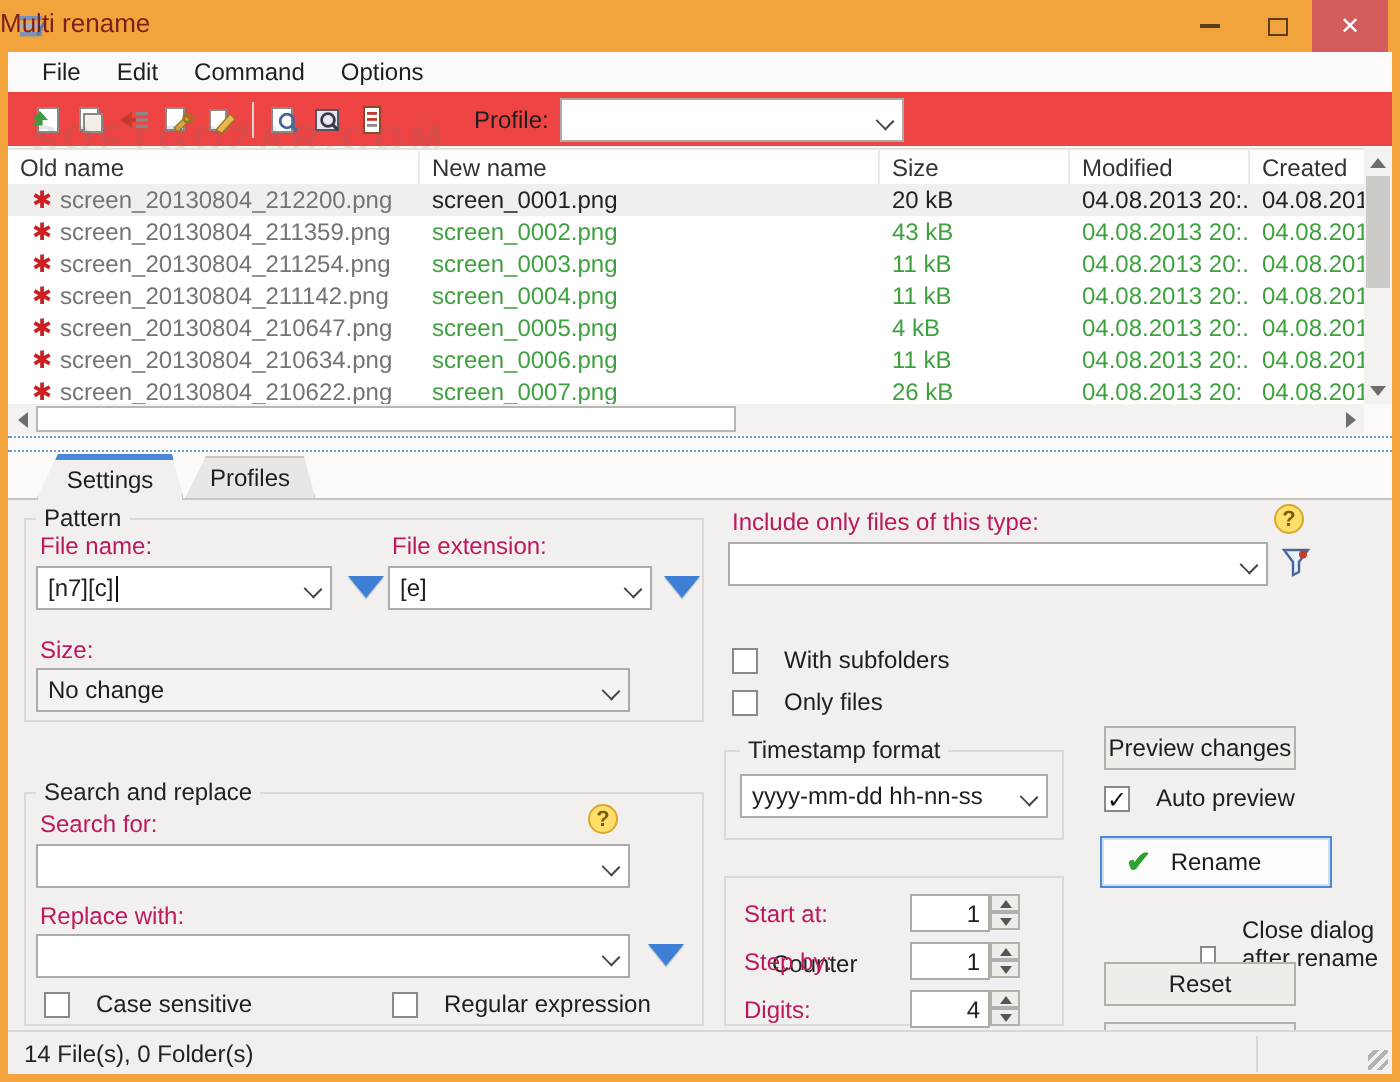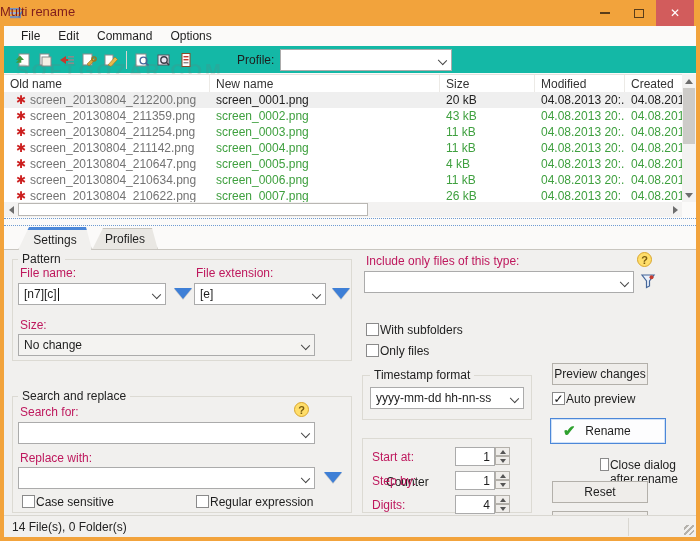--- a/index.html
+++ b/index.html
@@ -17,21 +17,21 @@
   #btn-close { right:6px; width:38px; background:#D25C5C; color:#fff; font-size:12px; }
   .glyph-min { width:10px; border-top:2px solid #5a3d1a; display:inline-block; }
   .glyph-max { width:10px; height:9px; border:1.5px solid #5a3d1a; display:inline-block; }
   
   #client { position:absolute; left:4px; top:26px; width:692px; height:511px; background:#FBFAF9; }
   
   #menubar { position:absolute; left:0; top:0; width:692px; height:20px; background:#FBFAF9;
              display:flex; align-items:center; gap:0; padding-left:8px; }
   .menu-item { padding:2px 9px; }
   
-  #toolbar { position:absolute; left:0; top:20px; width:692px; height:27px; background:#14b8a6;
+  #toolbar { position:absolute; left:0; top:20px; width:692px; height:27px; background:#ef4444;
              display:flex; align-items:center; }
   .tbtn { width:22px; height:22px; display:flex; align-items:center; justify-content:center; }
   .tsep { width:1px; height:18px; background:#d8d5d0; margin:0 4px; }
   #profile-label { margin-left:40px; margin-right:6px; }
   .combo { position:relative; background:#fff; border:1px solid #ABABAB; height:22px;
            display:flex; align-items:center; padding:0 18px 0 5px; overflow:hidden; white-space:nowrap; }
   .combo .chev { position:absolute; right:5px; top:7px; width:7px; height:7px; }
   .chev { display:inline-block; width:7px; height:7px; border-right:1.4px solid #444;
           border-bottom:1.4px solid #444; transform:rotate(45deg) scale(1,0.9); }
   #profile-combo { width:172px; }
@@ -77,21 +77,21 @@
   #tab-profiles { left:88px; width:66px; }
   #panel { position:absolute; left:0; top:223px; width:692px; height:266px; background:#F1F0EE;
            border-top:1px solid #C9C6C0; }
   .grp { position:absolute; border:1px solid #DCDAD3; }
   .grp-label { position:absolute; background:#F1F0EE; padding:0 4px; color:#222; }
   label.fld { position:absolute; color:#be185d; }
   .blue-tri { width:0; height:0; border-left:9px solid transparent; border-right:9px solid transparent;
               border-top:11px solid #3E7FD6; display:inline-block; filter:drop-shadow(0 1px 0 rgba(0,0,0,.15)); }
   .caret { display:inline-block; width:1px; height:13px; background:#111; margin-left:1px; vertical-align:middle; }
   
-  .cbrow { position:absolute; display:flex; align-items:flex-start; gap:1px; }
+  .cbrow { position:absolute; display:flex; align-items:flex-end; gap:13px; }
   .cb { width:13px; height:13px; background:#fff; border:1px solid #8a8a8a; display:inline-flex;
         align-items:center; justify-content:center; font-size:12px; line-height:12px; color:#111; }
   
   .btn { position:absolute; background:#EFEDEA; border:1px solid #B3B0AA; display:flex;
          align-items:center; justify-content:center; color:#1e1e1e; }
   #rename-btn { background:#FDFDFE; border:1px solid #4C87D8; box-shadow:0 0 0 1px #CFE1F7 inset; }
   .btn-ic { position:absolute; left:12px; font-weight:bold; }
   
   .spin { position:absolute; width:55px; height:19px; }
   .spin .val { position:absolute; left:0; top:0; width:40px; height:19px; background:#fff;

